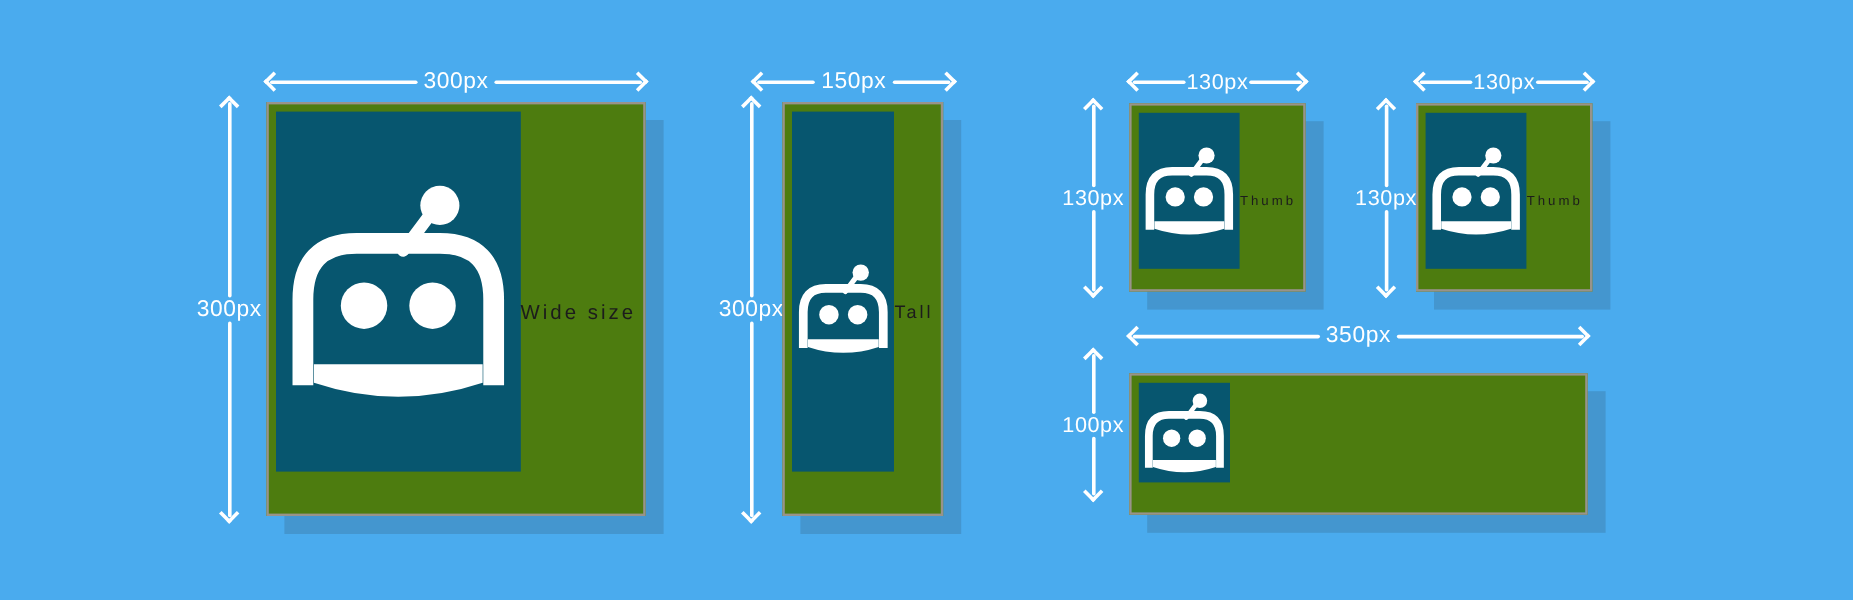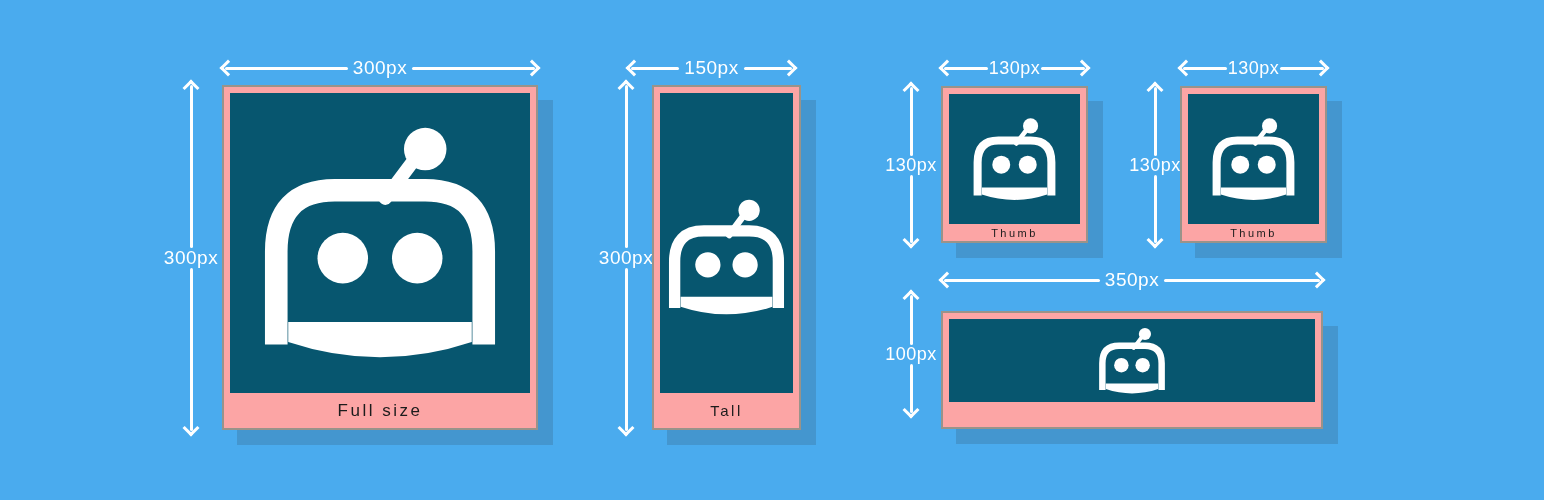--- a/index.html
+++ b/index.html
@@ -12,26 +12,25 @@
     width: 1544px;
     height: 500px;
     background: #4AABEE;
     overflow: hidden;
   }
 
   
   .card {
     position: absolute;
     box-sizing: border-box;
-    background: #fca5a5;
+    background: #4d7c0f;
     border: 2px solid #99938A;
     box-shadow: 15px 15px 0 #4496CF;
     padding: 6px 6px 0 6px;
     display: flex;
-    flex-direction: column;
   }
   .img-area {
     background: #07566F;
     display: flex;
     align-items: center;
     justify-content: center;
     overflow: hidden;
   }
   .caption {
     flex: 1;
@@ -118,40 +117,40 @@
       <div class="img-area" style="height:300px">
         <svg class="robot" width="266" height="245" viewBox="0 0 100 92">
           <circle cx="67" cy="10.5" r="8" fill="#fff"></circle>
           <path d="M52,29 L64,13" stroke="#fff" stroke-width="5" stroke-linecap="round" fill="none"></path>
           <path d="M11,84 L11,49 Q11,26 33,26 L67,26 Q89,26 89,49 L89,84" fill="none" stroke="#fff" stroke-width="8.5"></path>
           <circle cx="36" cy="51.5" r="9.5" fill="#fff"></circle>
           <circle cx="64" cy="51.5" r="9.5" fill="#fff"></circle>
           <path d="M15.5,75.5 L84.5,75.5 L84.5,83 Q50,94.5 15.5,83 Z" fill="#fff"></path>
         </svg>
       </div>
-      <div class="caption" style="font-size:17px">Full size</div>
+      <div class="caption" style="font-size:17px">Wide size</div>
     </div>
   </div>
 
   <div>
     <div class="h-arrow" style="left:628px;top:59px;width:167px">
       <span class="chev chev-left"></span>
       <span class="line"></span>
       <span class="dim-label">150px</span>
       <span class="line"></span>
       <span class="chev chev-right"></span>
     </div>
     <div class="v-arrow" style="left:597px;top:82px;height:352px">
       <span class="chev chev-up"></span>
       <span class="line"></span>
       <span class="dim-label">300px</span>
       <span class="line"></span>
       <span class="chev chev-down"></span>
     </div>
-    <div class="card" style="left:652px;top:85px;width:149px;height:345px">
+    <div class="card" style="left:652px;top:85px;width:134px;height:345px">
       <div class="img-area" style="height:300px">
         <svg class="robot" width="145" height="133" viewBox="0 0 100 92" style="transform:translateY(14px)">
           <circle cx="67" cy="10.5" r="8" fill="#fff"></circle>
           <path d="M52,29 L64,13" stroke="#fff" stroke-width="5" stroke-linecap="round" fill="none"></path>
           <path d="M11,84 L11,49 Q11,26 33,26 L67,26 Q89,26 89,49 L89,84" fill="none" stroke="#fff" stroke-width="8.5"></path>
           <circle cx="36" cy="51.5" r="9.5" fill="#fff"></circle>
           <circle cx="64" cy="51.5" r="9.5" fill="#fff"></circle>
           <path d="M15.5,75.5 L84.5,75.5 L84.5,83 Q50,94.5 15.5,83 Z" fill="#fff"></path>
         </svg>
       </div>

